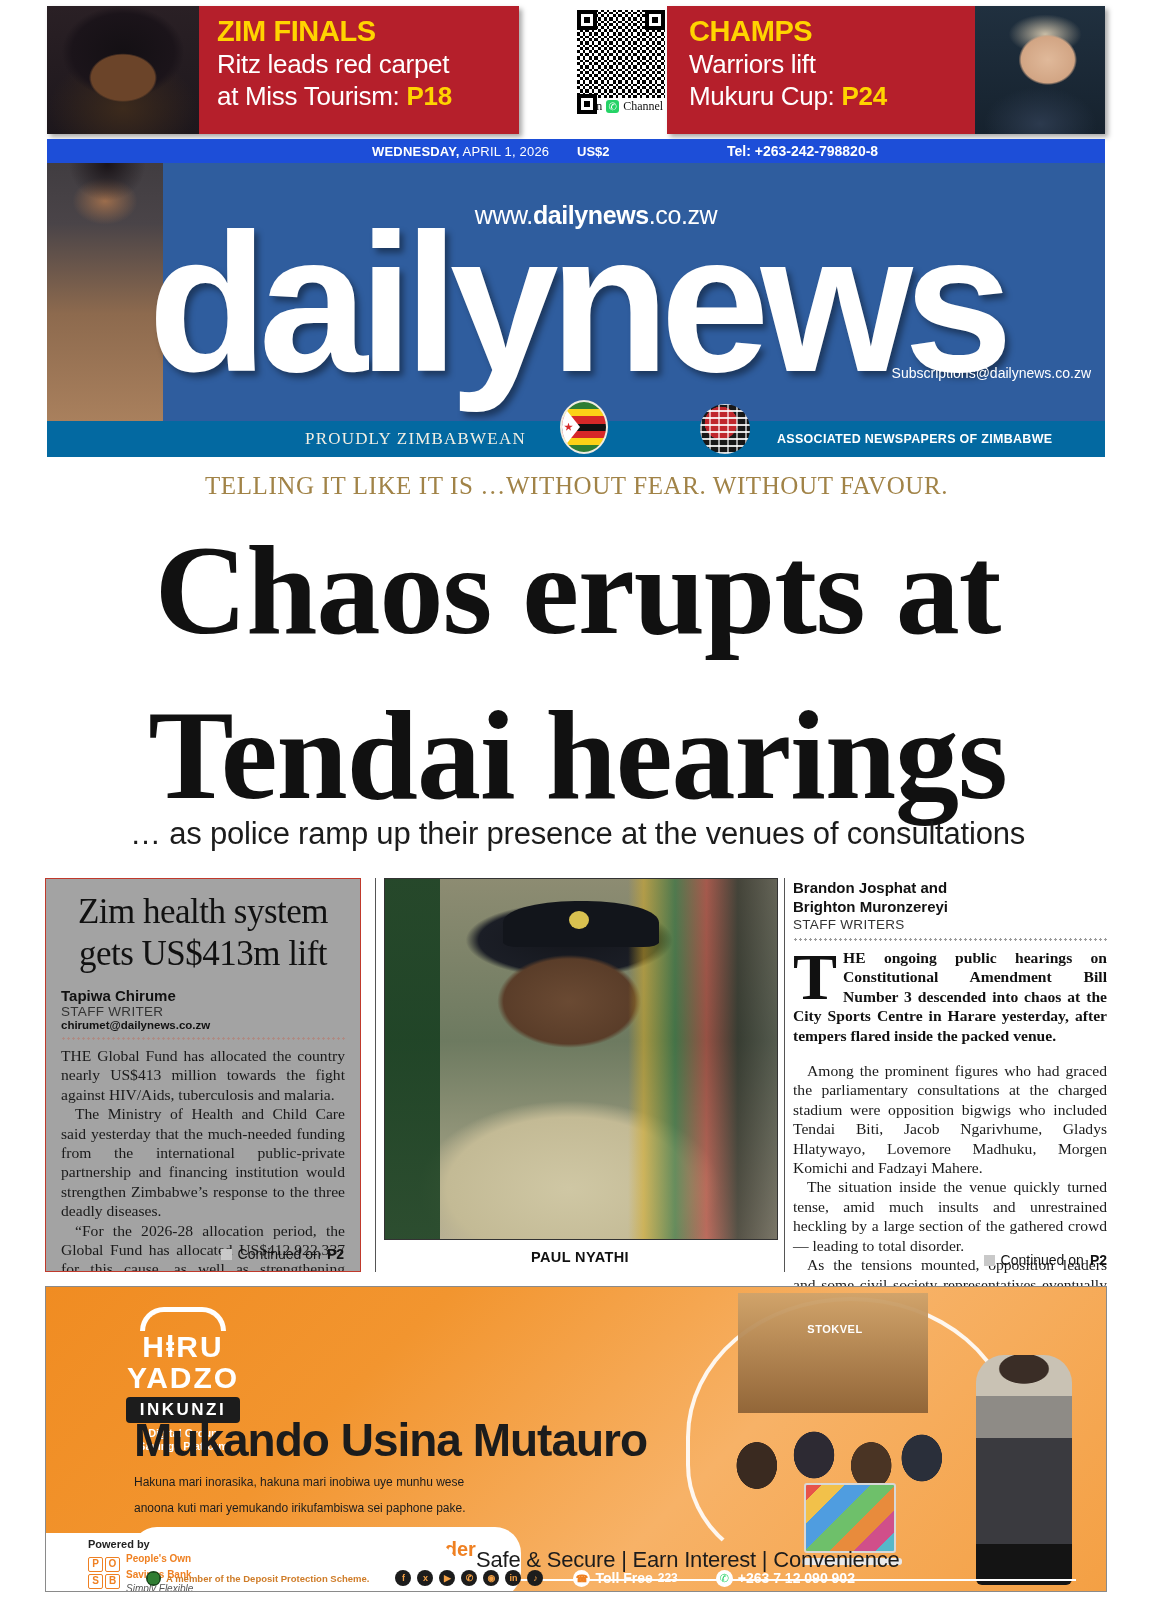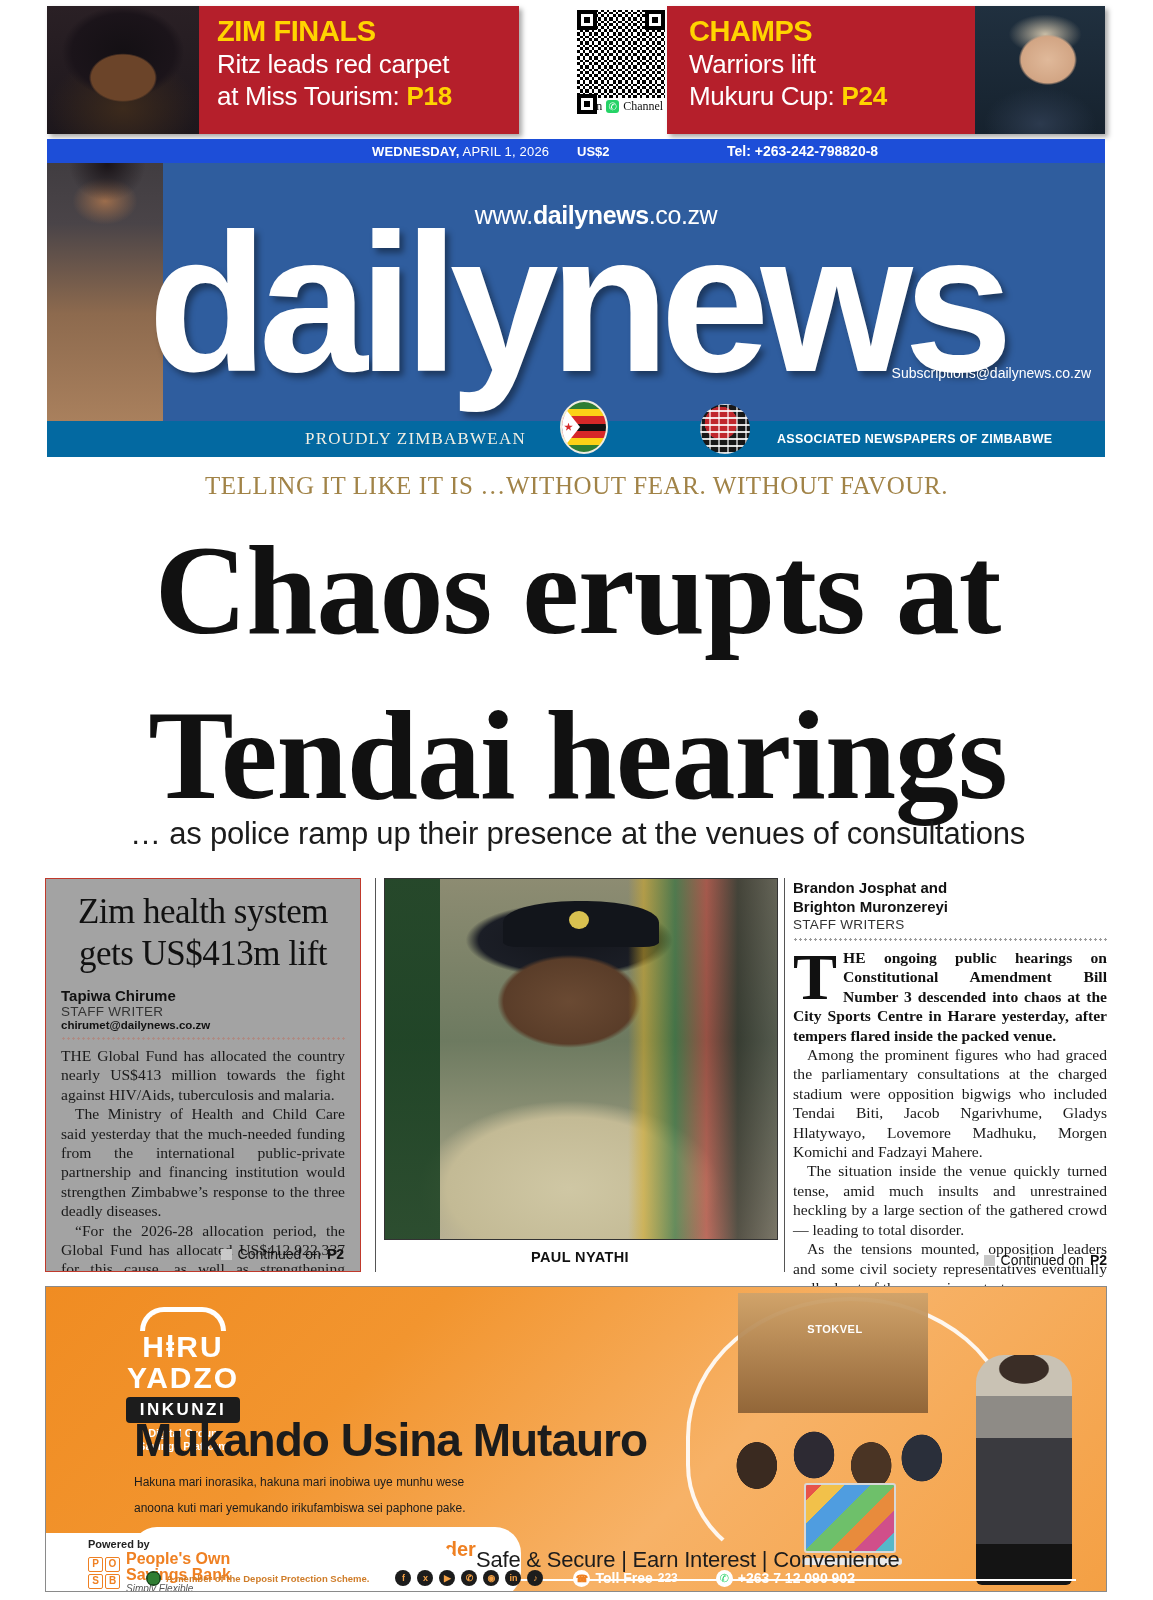--- a/index.html
+++ b/index.html
@@ -321,21 +321,21 @@
   }
   .ad-powered-t { font-size: 11px; color: #222; font-weight: bold; }
   .posb { display: flex; align-items: center; gap: 6px; margin-top: 1px; }
   .posb-mark {
     display: grid; grid-template-columns: 15px 15px; grid-template-rows: 15px 15px; gap: 2px;
   }
   .posb-mark span {
     background: #fff; border: 1.6px solid #ef8022; color: #ef8022;
     font-size: 10px; font-weight: bold; line-height: 12px; text-align: center; border-radius: 2px;
   }
-  .posb-name { color: #ef8022; font-weight: bold; font-size: 16px; line-height: 16px; }
+  .posb-name { color: #ef8022; font-weight: bold; font-size: 10px; line-height: 16px; }
   .posb-tag { color: #555; font-size: 10px; font-style: italic; }
   .ad-strap {
     position: absolute; left: 430px; bottom: 18px; color: #1c1c1c;
     font-size: 22px; letter-spacing: -.2px;
   }
   .ad-strap-rule {
     position: absolute; left: 430px; bottom: 10px; width: 600px; height: 2px; background: #fff;
   }
   .ad-footer {
     position: absolute; left: 100px; bottom: 2px; right: 10px; height: 22px;
@@ -515,21 +515,21 @@
     </div>
 
     <div class="main-story">
       <div class="byline-main">Brandon Josphat and</div>
       <div class="byline-main">Brighton Muronzereyi</div>
       <div class="byline-main-role">STAFF WRITERS</div>
       <div class="dotrule-grey"></div>
       <div class="dropcap-para">
         <span class="dc">T</span><span>HE ongoing public hearings on Constitutional Amendment Bill Number 3 descended into chaos at the City Sports Centre in Harare yesterday, after tempers flared inside the packed venue.</span>
       </div>
-      <div class="body-serif" style="margin-top:0;">
+      <div class="body-serif" style="margin-top:16px;">
         <p>Among the prominent figures who had graced the parliamentary consultations at the charged stadium were opposition bigwigs who included Tendai Biti, Jacob Ngarivhume, Gladys Hlatywayo, Lovemore Madhuku, Morgen Komichi and Fadzayi Mahere.</p>
         <p>The situation inside the venue quickly turned tense, amid much insults and unrestrained heckling by a large section of the gathered crowd — leading to total disorder.</p>
         <p>As the tensions mounted, opposition leaders and some civil society representatives eventually walked out of the venue in protest.</p>
         <p>In the aftermath of the mayhem, lawyer Douglas Coltart said his eyeglasses had been broken and his smartphone stolen during the pandemonium.</p>
       </div>
       <div class="cont" style="right:0;bottom:4px;">
         <span class="sq"></span>
         <span>Continued on</span>
         <b>P2</b>
       </div>

